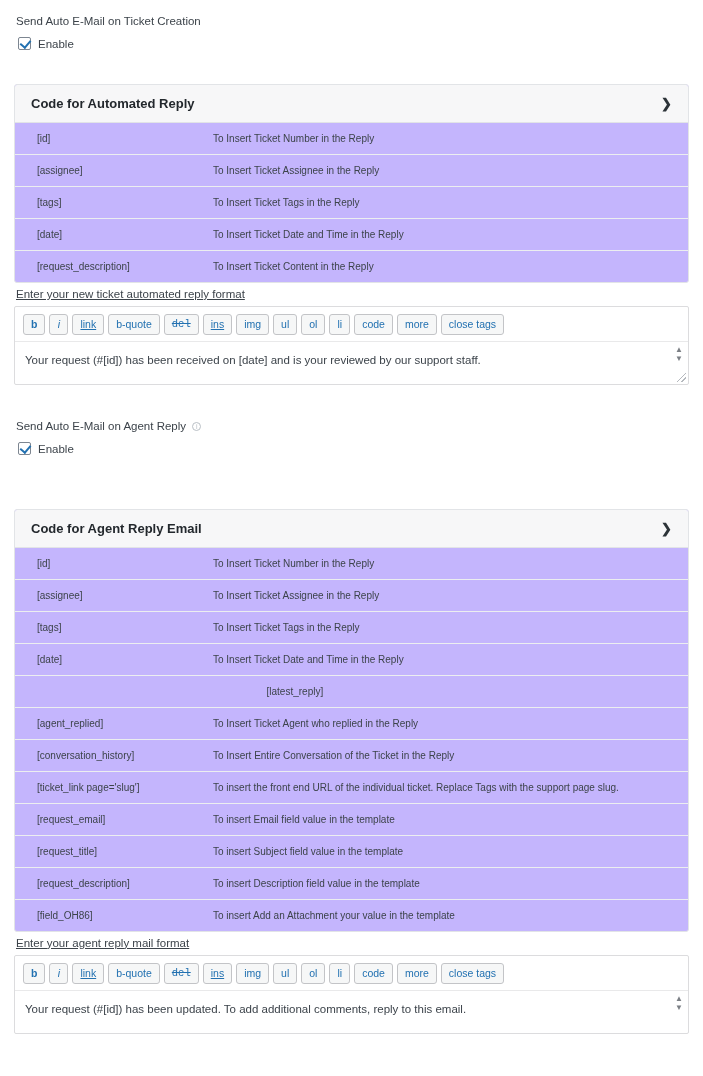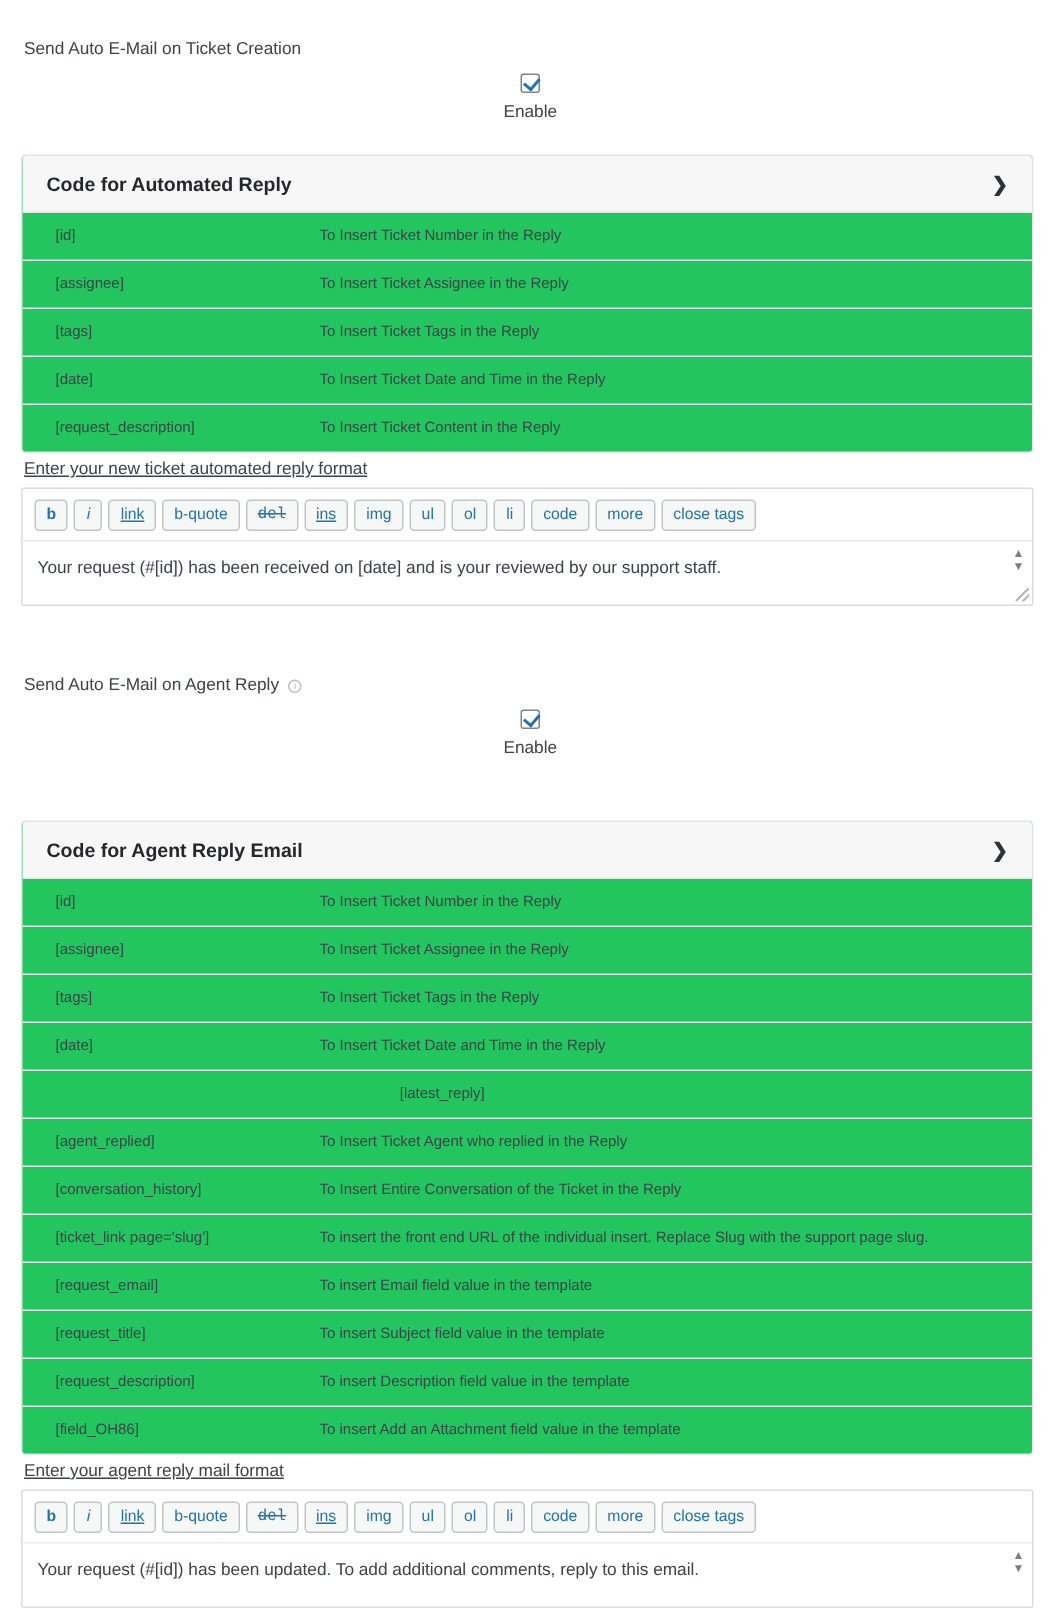--- a/index.html
+++ b/index.html
@@ -15,42 +15,41 @@
     min-height: 1076px;
     position: relative;
   }
   .page {
     width: 703px;
     padding: 14px 14px 0 14px;
   }
   .field-label {
     font-size: 11.5px;
     color: #3c434a;
-    margin: 12px 0 8px 2px;
+    margin: 0 0 8px 2px;
     line-height: 1.3;
   }
   .info-icon {
     display: inline-block;
     width: 9px;
     height: 9px;
     border-radius: 50%;
     border: 1px solid #b9bfc5;
     color: #b9bfc5;
     font-size: 7px;
     line-height: 8px;
     text-align: center;
     vertical-align: 1px;
     margin-left: 3px;
   }
   .enable-row {
     display: flex;
-    align-items: center;
+    align-items: flex-end;
     gap: 7px;
     margin: 0 0 0 4px;
-    flex-direction: column;
   }
   .cb {
     width: 13px;
     height: 13px;
     border: 1px solid #7d8691;
     border-radius: 2px;
     background: #fff;
     position: relative;
     flex: 0 0 auto;
   }
@@ -67,22 +66,22 @@
   }
   .cb-label {
     font-size: 11.5px;
     color: #3c434a;
   }
 
   
   .panel {
     border: 1px solid #e2e4e7;
     border-radius: 3px;
-    background: #22c55e;
-    margin-top: 22px;
+    background: #c4b5fd;
+    margin-top: 34px;
     overflow: hidden;
   }
   .panel-head {
     background: #f7f7f8;
     border-bottom: 1px solid #e2e4e7;
     padding: 11px 16px;
     display: flex;
     align-items: center;
     justify-content: space-between;
   }
@@ -296,37 +295,37 @@
       <div class="code-row">
         <div class="code-key">[agent_replied]</div>
         <div class="code-desc">To Insert Ticket Agent who replied in the Reply</div>
       </div>
       <div class="code-row">
         <div class="code-key">[conversation_history]</div>
         <div class="code-desc">To Insert Entire Conversation of the Ticket in the Reply</div>
       </div>
       <div class="code-row">
         <div class="code-key">[ticket_link page='slug']</div>
-        <div class="code-desc">To insert the front end URL of the individual insert. Replace Slug with the support page slug.</div>
+        <div class="code-desc">To insert the front end URL of the individual ticket. Replace Tags with the support page slug.</div>
       </div>
       <div class="code-row">
         <div class="code-key">[request_email]</div>
         <div class="code-desc">To insert Email field value in the template</div>
       </div>
       <div class="code-row">
         <div class="code-key">[request_title]</div>
         <div class="code-desc">To insert Subject field value in the template</div>
       </div>
       <div class="code-row">
         <div class="code-key">[request_description]</div>
         <div class="code-desc">To insert Description field value in the template</div>
       </div>
       <div class="code-row">
         <div class="code-key">[field_OH86]</div>
-        <div class="code-desc">To insert Add an Attachment field value in the template</div>
+        <div class="code-desc">To insert Add an Attachment your value in the template</div>
       </div>
     </div>
 
     <div class="editor-label">Enter your agent reply mail format</div>
     <div class="editor-box">
       <div class="editor-toolbar">
         <div class="tbtn b">b</div>
         <div class="tbtn i">i</div>
         <div class="tbtn u">link</div>
         <div class="tbtn">b-quote</div>

